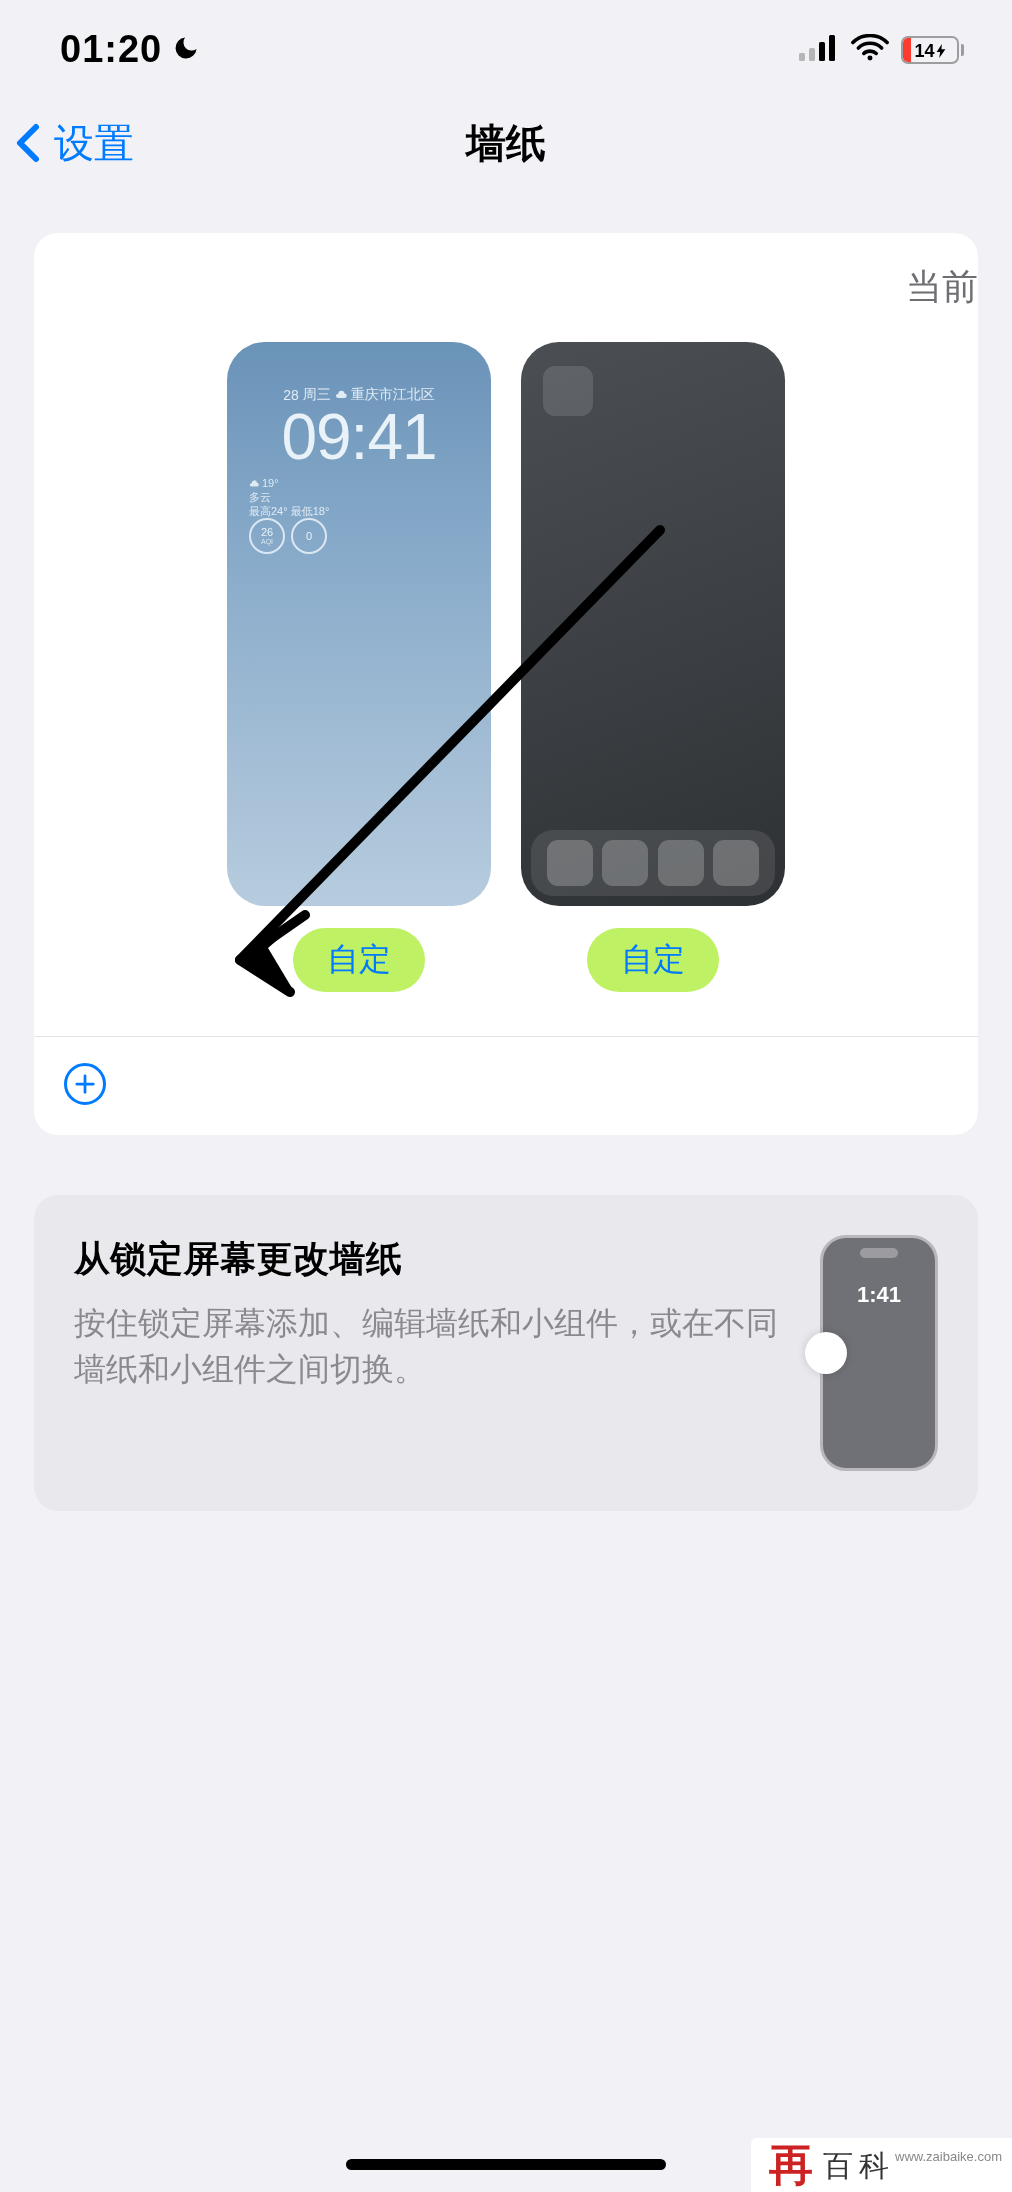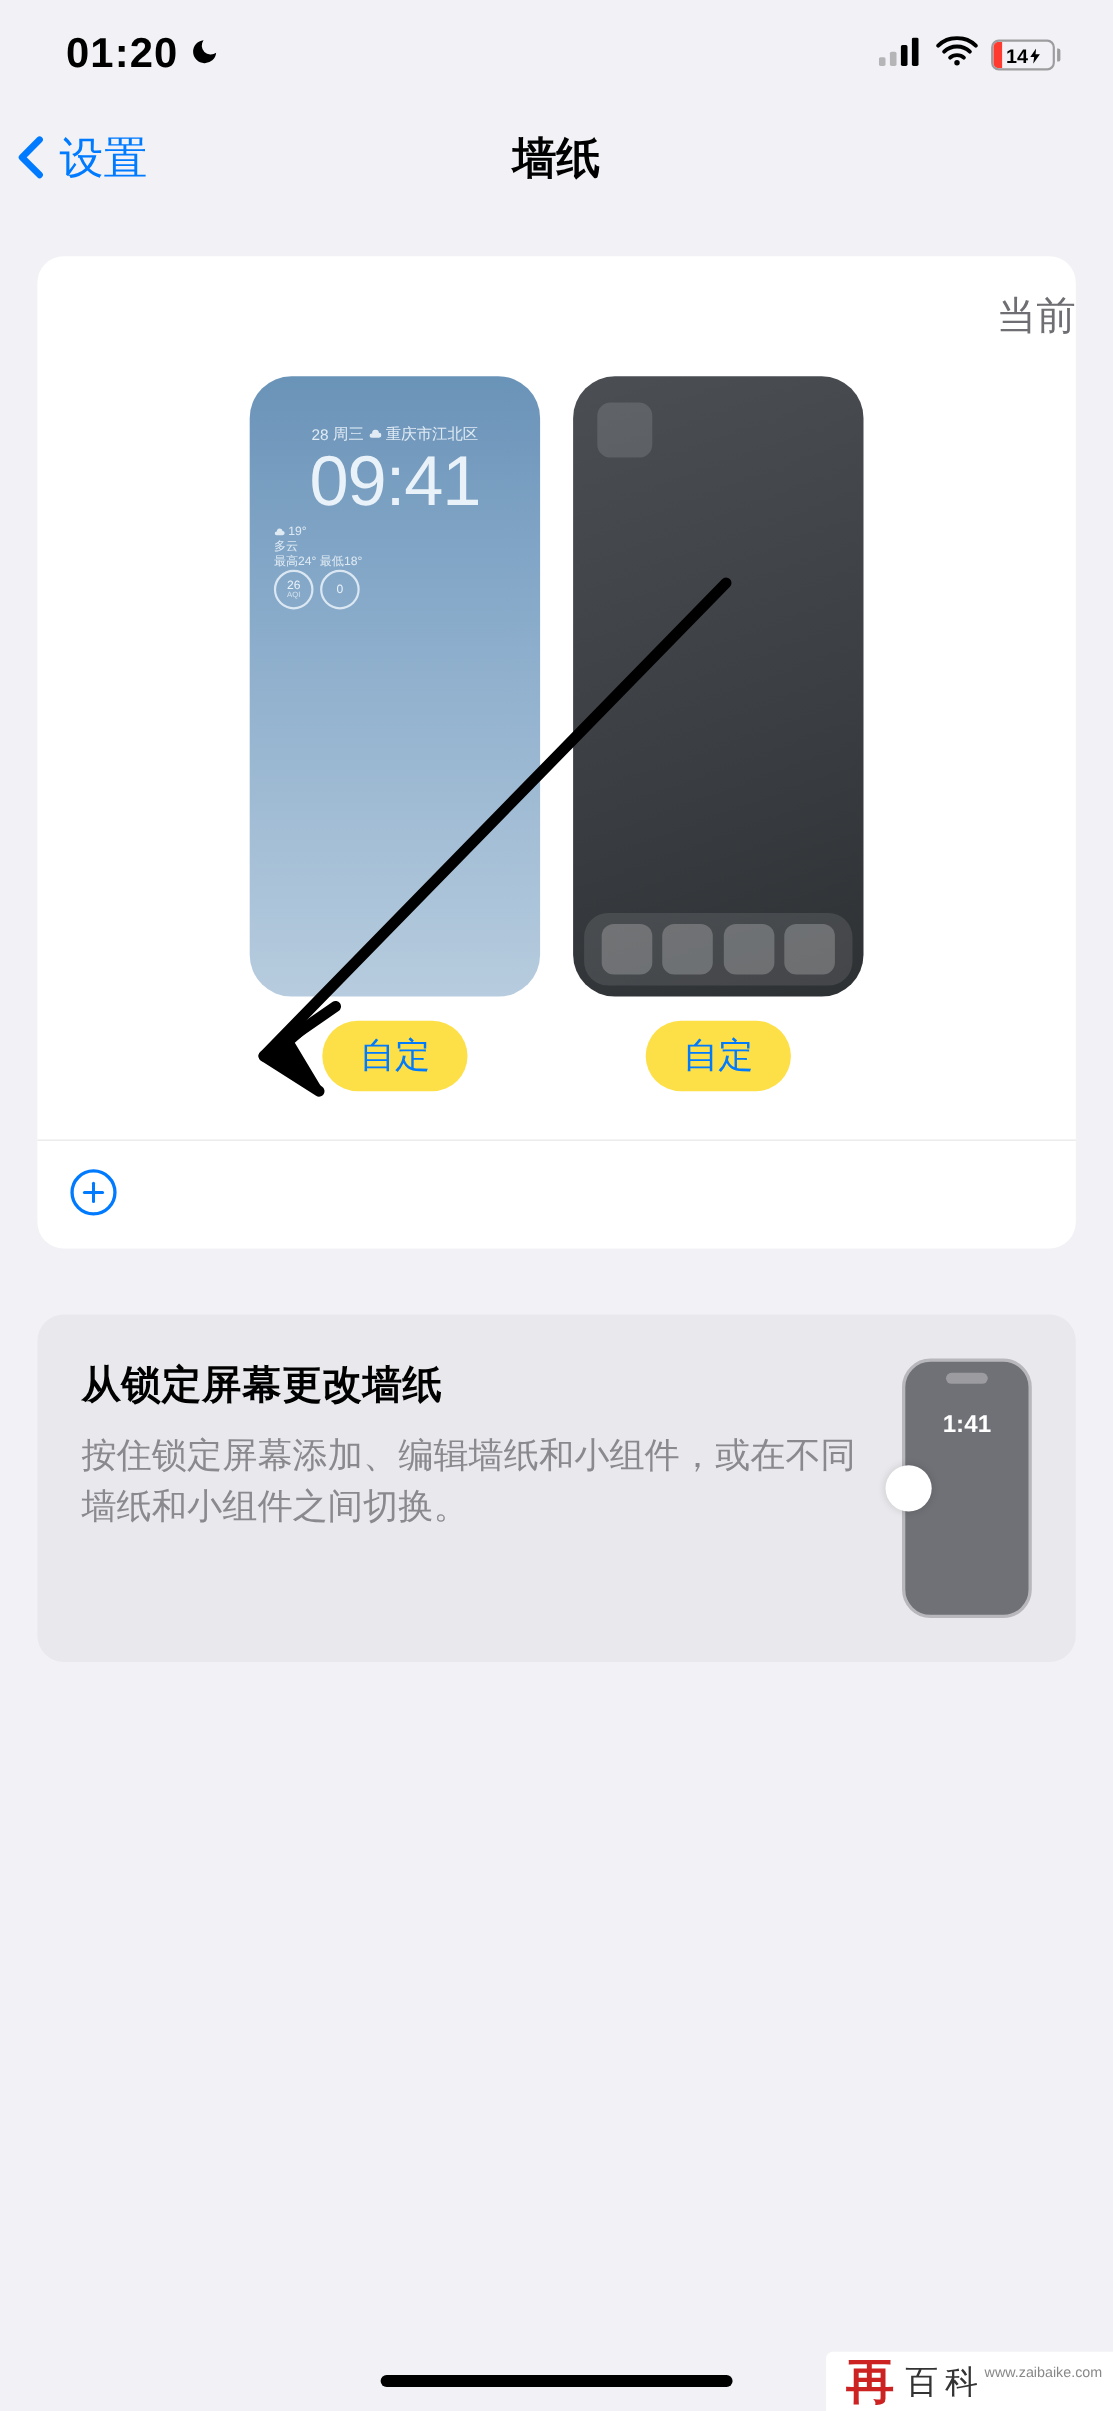--- a/index.html
+++ b/index.html
@@ -96,21 +96,21 @@
     .dock {
       position: absolute; bottom: 10px; left: 10px; right: 10px;
       background: rgba(255,255,255,0.1); border-radius: 22px; height: 66px;
       display: flex; align-items: center; justify-content: space-evenly; padding: 0 6px;
     }
     .dock-icon {
       width: 46px; height: 46px; background: rgba(255,255,255,0.22); border-radius: 11px;
     }
 
     .customize-btn {
-      margin-top: 22px; background: #fde047; color: #007aff; font-size: 32px;
+      margin-top: 22px; background: #bef264; color: #007aff; font-size: 32px;
       padding: 10px 34px; border-radius: 40px; font-weight: 400;
     }
 
     .divider { border-top: 1px solid #e4e4e7; margin-top: 44px; }
     .add-row {
       display: flex; align-items: center; gap: 16px; padding: 26px 30px 30px 30px;
       color: #007aff; font-size: 38px; font-weight: 400;
     }
     .plus-circle {
       width: 42px; height: 42px; border: 3px solid #007aff; border-radius: 50%;

